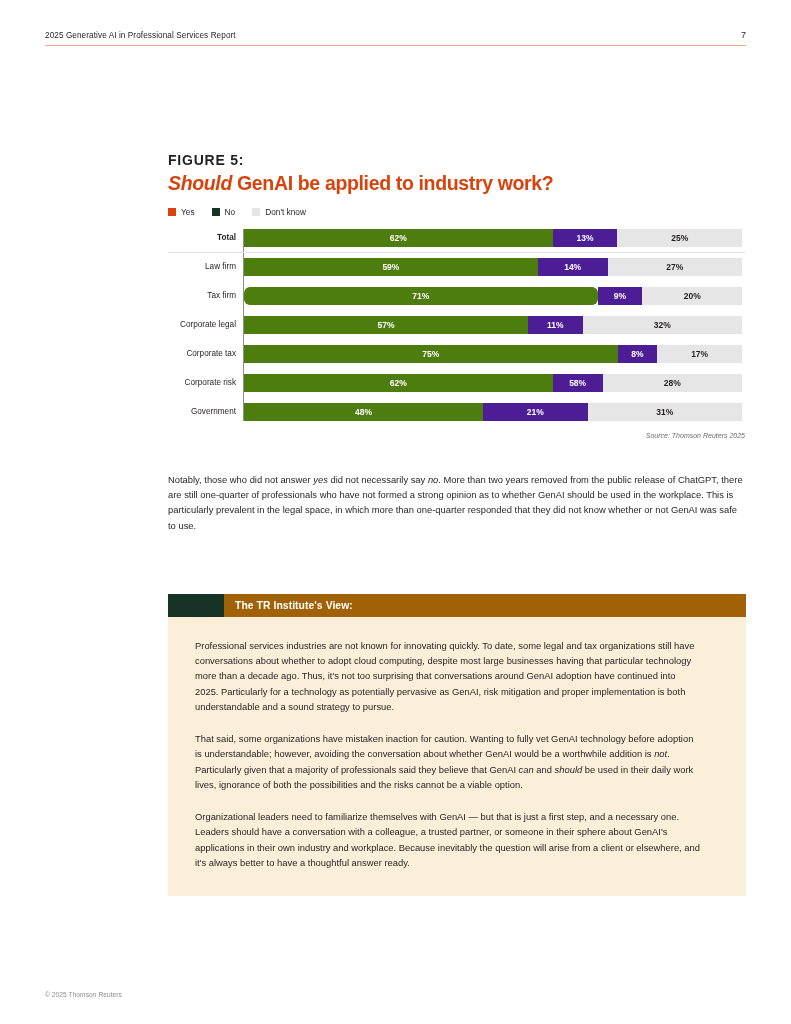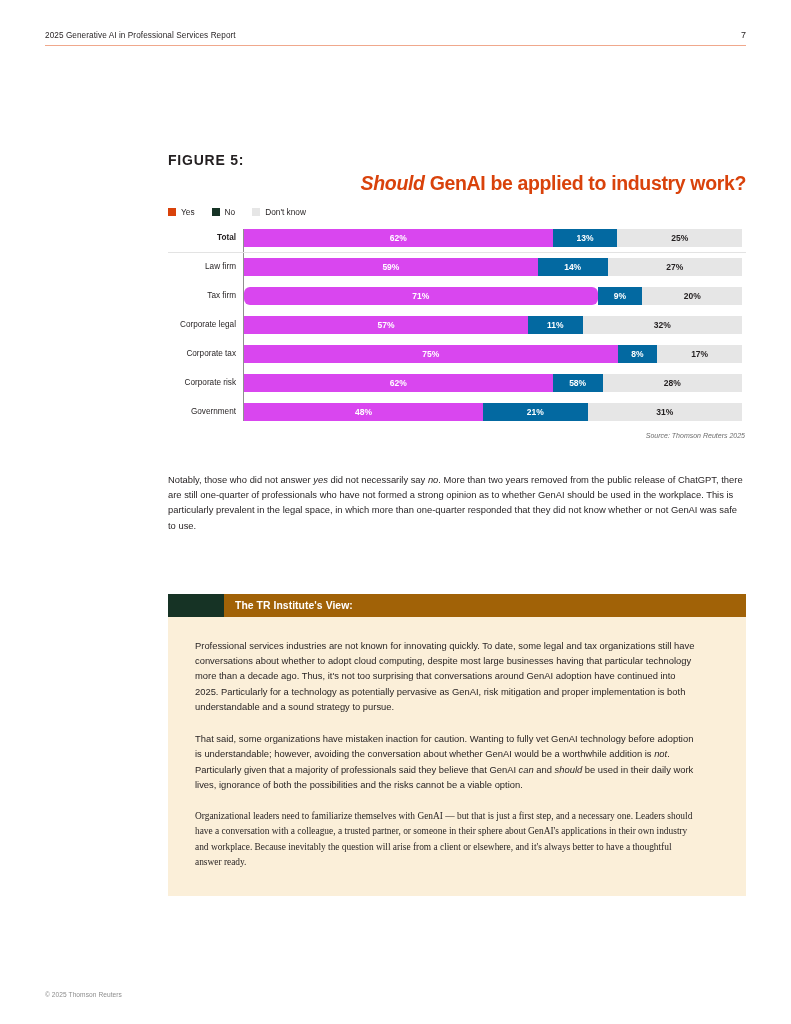--- a/index.html
+++ b/index.html
@@ -53,21 +53,20 @@
     color: #231f20;
     margin-bottom: 5px;
   }
   .fig-title {
     font-size: 19.5px;
     font-weight: bold;
     color: #d9420b;
     letter-spacing: -0.018em;
     line-height: 1.12;
     margin-bottom: 12px;
-    text-align: right;
   }
   .fig-title .it { font-style: italic; }
 
   .legend {
     display: flex;
     align-items: center;
     gap: 0;
     margin-bottom: 12px;
     font-size: 8.3px;
     color: #231f20;
@@ -133,22 +132,22 @@
   }
   .seg {
     display: flex;
     align-items: center;
     justify-content: center;
     font-size: 8.5px;
     font-weight: bold;
     height: 100%;
     box-sizing: border-box;
   }
-  .seg-yes { background: #d946ef; color: #ffffff; }
-  .seg-no  { background: #0369a1; color: #ffffff; }
+  .seg-yes { background: #4d7c0f; color: #ffffff; }
+  .seg-no  { background: #4c1d95; color: #ffffff; }
   .seg-dk  { background: #e6e6e6; color: #231f20; }
 
   .chart-source {
     text-align: right;
     font-size: 7px;
     font-style: italic;
     color: #6d6d6d;
     margin-top: 4px;
     padding-right: 1px;
   }
@@ -197,21 +196,21 @@
   }
   .callout-body {
     padding: 21px 46px 26px 27px;
   }
   .callout-body p {
     margin: 0 0 17px 0;
     font-size: 9.4px;
     line-height: 1.62;
     color: #231f20;
   }
-  .callout-body p:last-child { margin-bottom: 0; font-family: Liberation Serif, serif; }
+  .callout-body p:last-child { margin-bottom: 0; }
   .callout-body em { font-style: italic; }
 
   
   .footer {
     position: absolute;
     left: 45px;
     top: 991px;
     font-size: 6.6px;
     color: #8d8d8d;
     letter-spacing: 0.01em;

